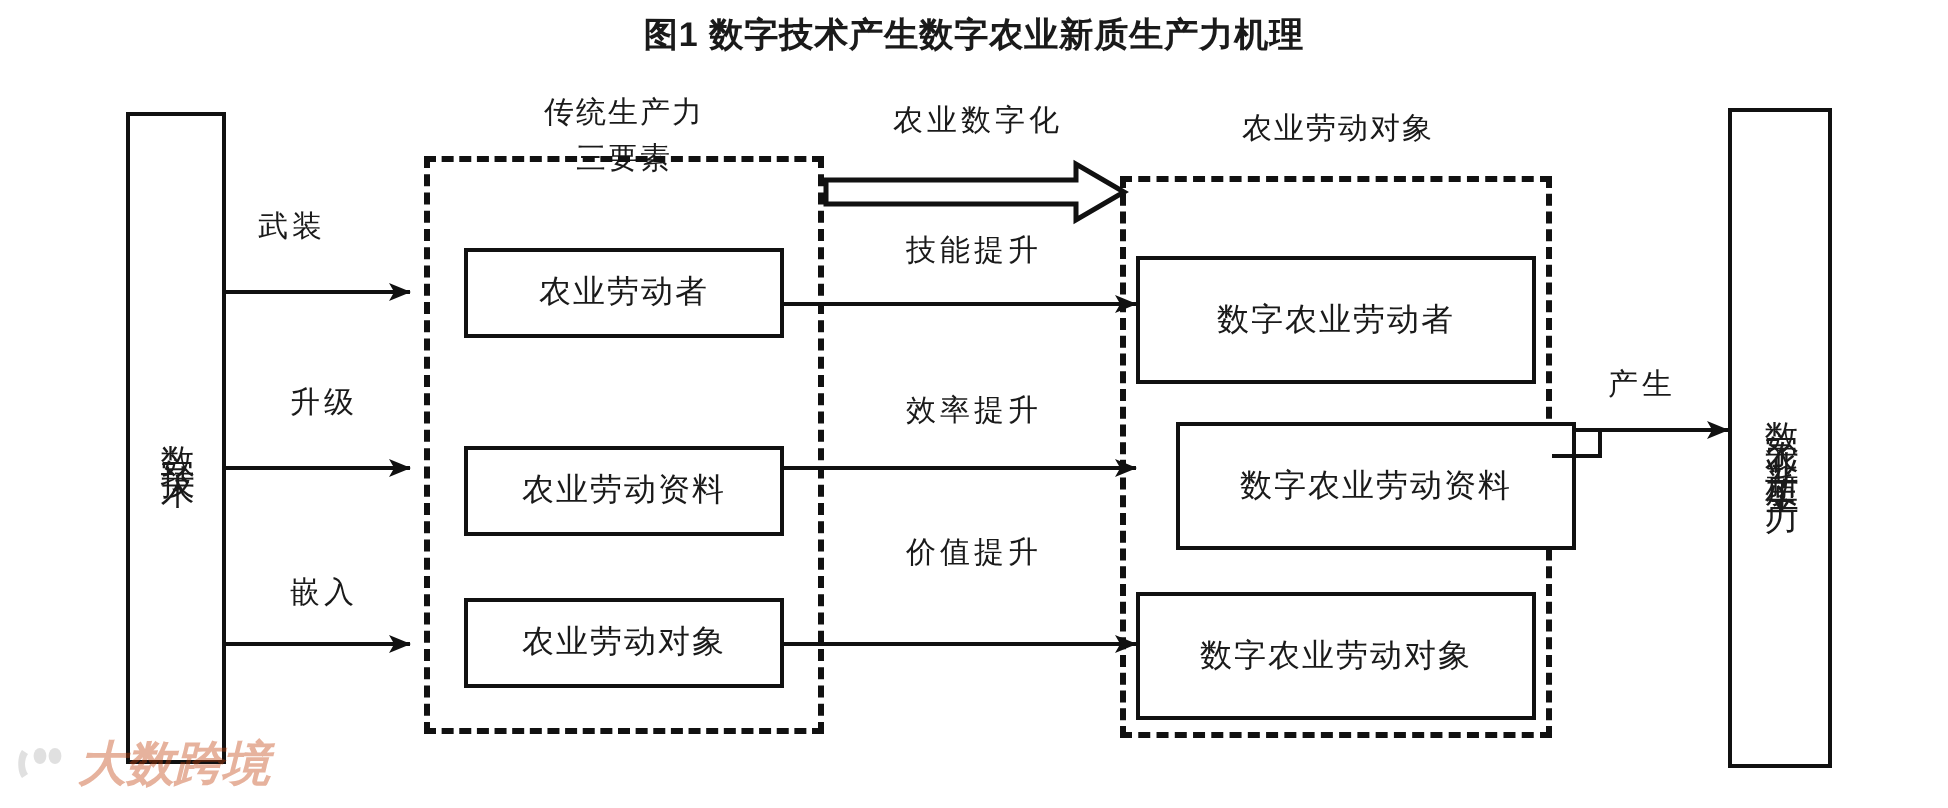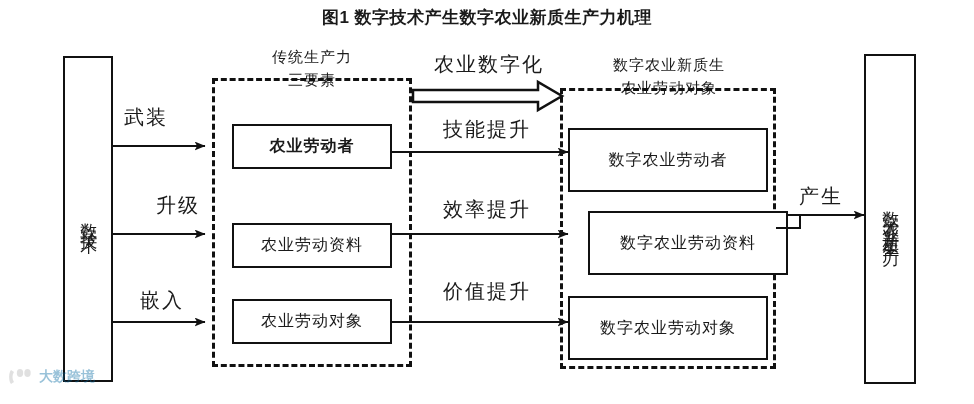--- a/index.html
+++ b/index.html
@@ -79,70 +79,71 @@
     box-sizing: border-box;
     display: flex;
     align-items: center;
     justify-content: center;
     font-size: 16px;
     letter-spacing: 1px;
     white-space: nowrap;
   }
   .ebox.left  { left: 232px; width: 160px; height: 45px; }
   .ebox.right { left: 568px; width: 200px; height: 64px; }
-  #ebox-l1 { top: 124px; font-weight: bold; }
+  #ebox-l1 { top: 124px; }
   #ebox-l2 { top: 223px; }
   #ebox-l3 { top: 299px; }
   #ebox-r1 { top: 128px; }
   #ebox-r2 { top: 211px; margin-left: 20px; }
   #ebox-r3 { top: 296px; }
   
   #arrow-layer {
     position: absolute;
     left: 0; top: 0;
     width: 974px; height: 404px;
     pointer-events: none;
   }
   
   .arrow-label {
     position: absolute;
-    font-size: 20px;
+    font-size: 15px;
     letter-spacing: 2px;
     white-space: nowrap;
     text-align: center;
   }
   #label-arm      { left: 116px; top: 104px; width: 60px; }
-  #label-upgrade  { left: 148px; top: 192px; width: 60px; }
+  #label-upgrade  { left: 132px; top: 192px; width: 60px; }
   #label-embed    { left: 132px; top: 287px; width: 60px; }
   #label-skill    { left: 432px; top: 116px; width: 110px; }
   #label-efficiency { left: 432px; top: 196px; width: 110px; }
-  #label-value    { left: 432px; top: 278px; width: 110px; }
+  #label-value    { left: 432px; top: 267px; width: 110px; }
   #label-digitize { left: 424px; top: 51px; width: 130px; }
   #label-produce  { left: 793px; top: 183px; width: 56px; }
   
   #watermark {
     position: absolute;
     left: 8px;
     top: 366px;
     display: flex;
     align-items: center;
     gap: 5px;
     opacity: 0.40;
     user-select: none;
   }
   #watermark .wm-logo {
     width: 26px; height: 22px;
     position: relative;
   }
   #watermark .wm-text {
     font-family: "Liberation Sans", "DejaVu Sans", sans-serif;
-    font-size: 14px;
+    font-size: 24px;
     font-weight: bold;
-    color: #0369a1;
+    color: #c2410c;
     letter-spacing: 0px;
+    font-style: italic;
   }
 </style>
 </head>
 <body>
 
 <div id="figure">
 
   <div class="fig-title">图1 数字技术产生数字农业新质生产力机理</div>
 
   <div class="vbox" id="box-digital-tech">
@@ -152,21 +153,20 @@
   <div class="vbox" id="box-new-productivity">
     <span class="vtext">数字农业新质生产力</span>
   </div>
 
   <div class="group-caption" id="caption-traditional">
     <div>传统生产力</div>
     <div>三要素</div>
   </div>
 
   <div class="group-caption" id="caption-digital">
-    <div>数字农业新质生</div>
     <div>农业劳动对象</div>
   </div>
 
   <div class="dashed-group" id="group-traditional"></div>
 
   <div class="dashed-group" id="group-digital"></div>
 
   <div class="ebox left" id="ebox-l1">
     <span>农业劳动者</span>
   </div>

